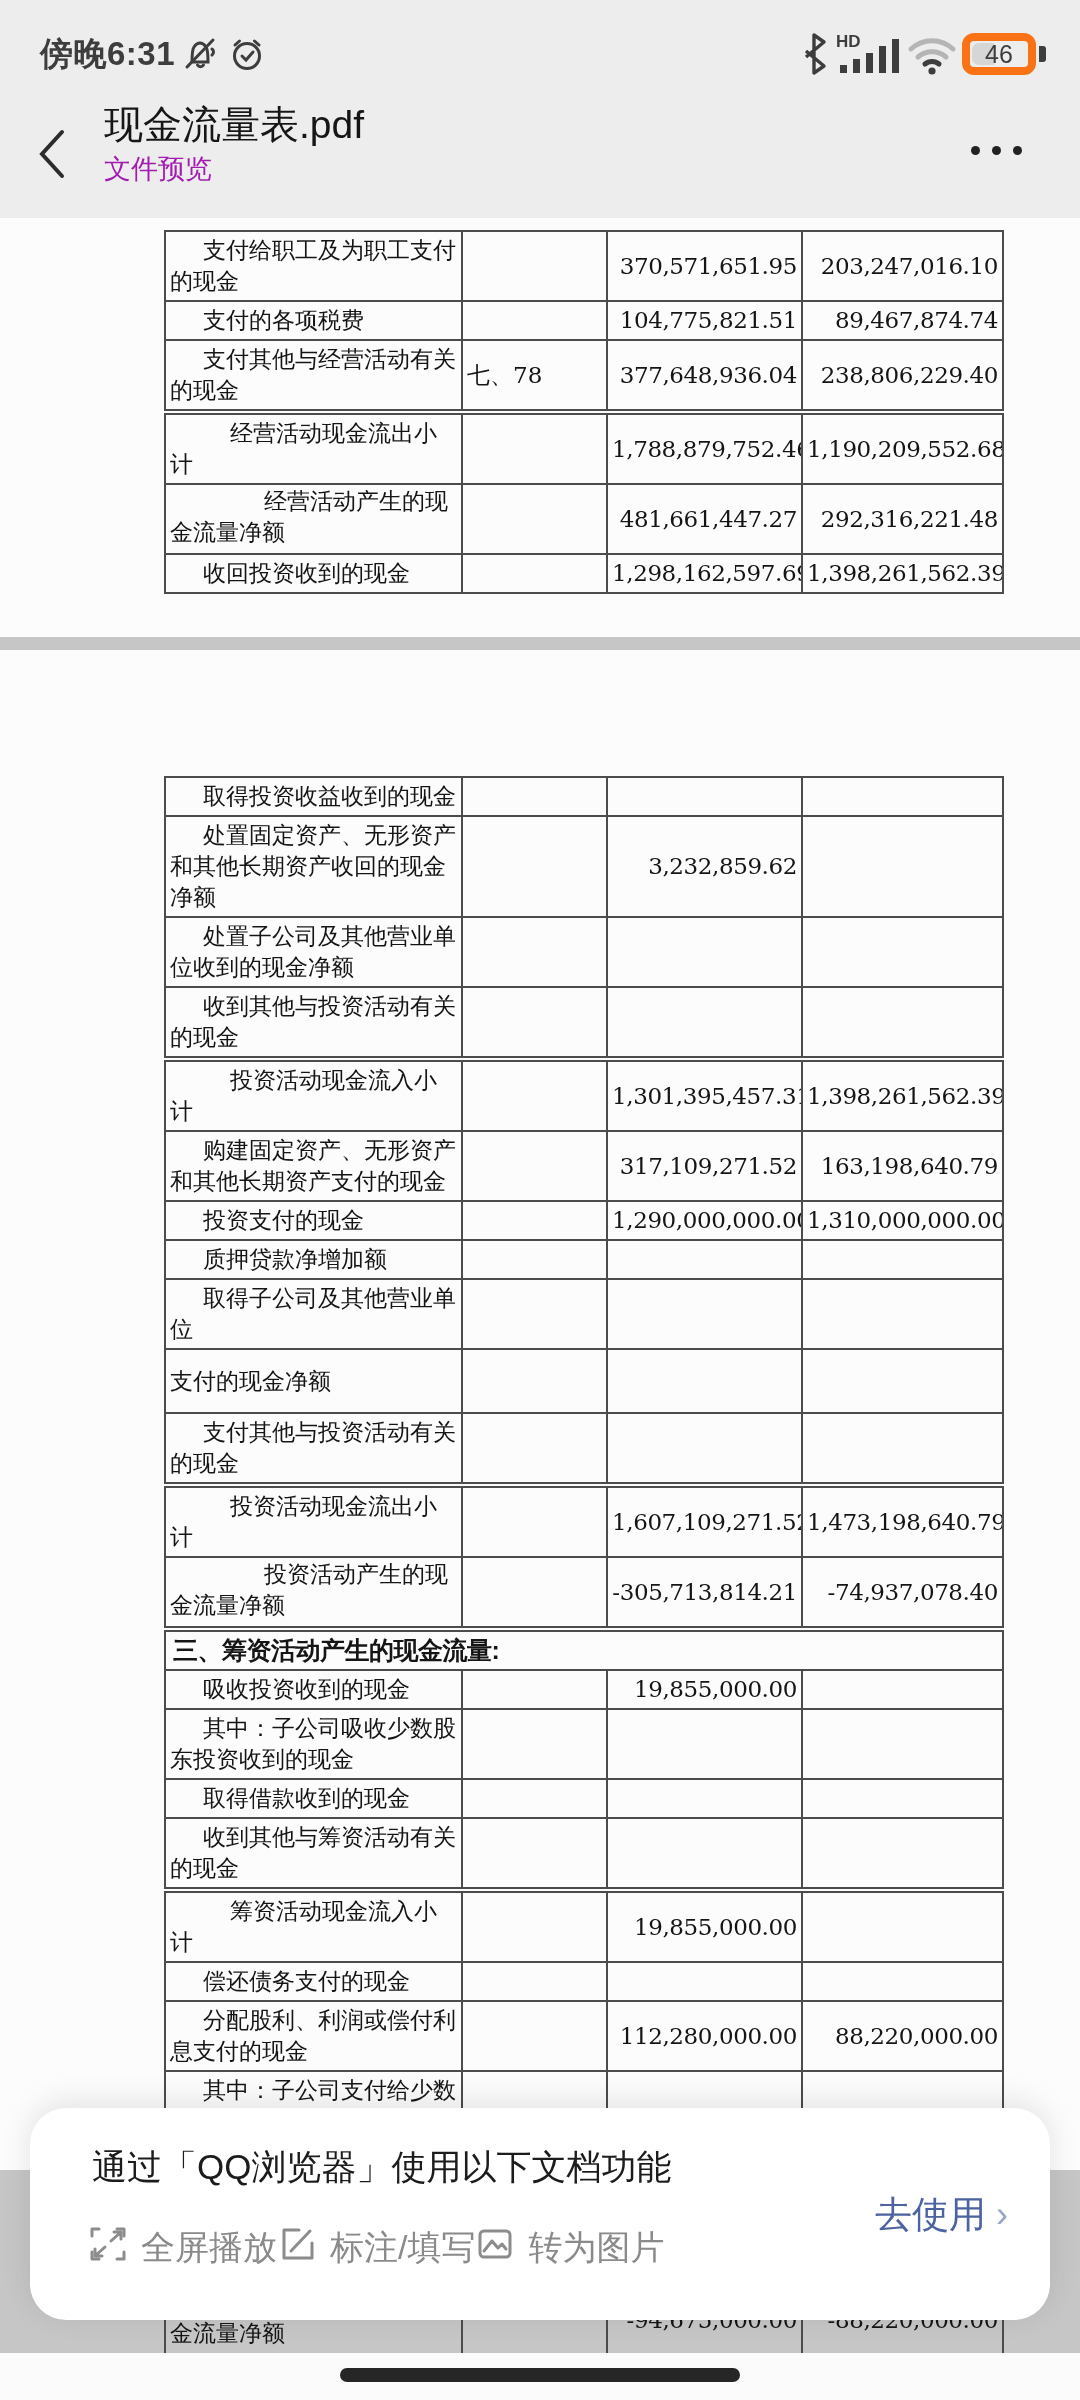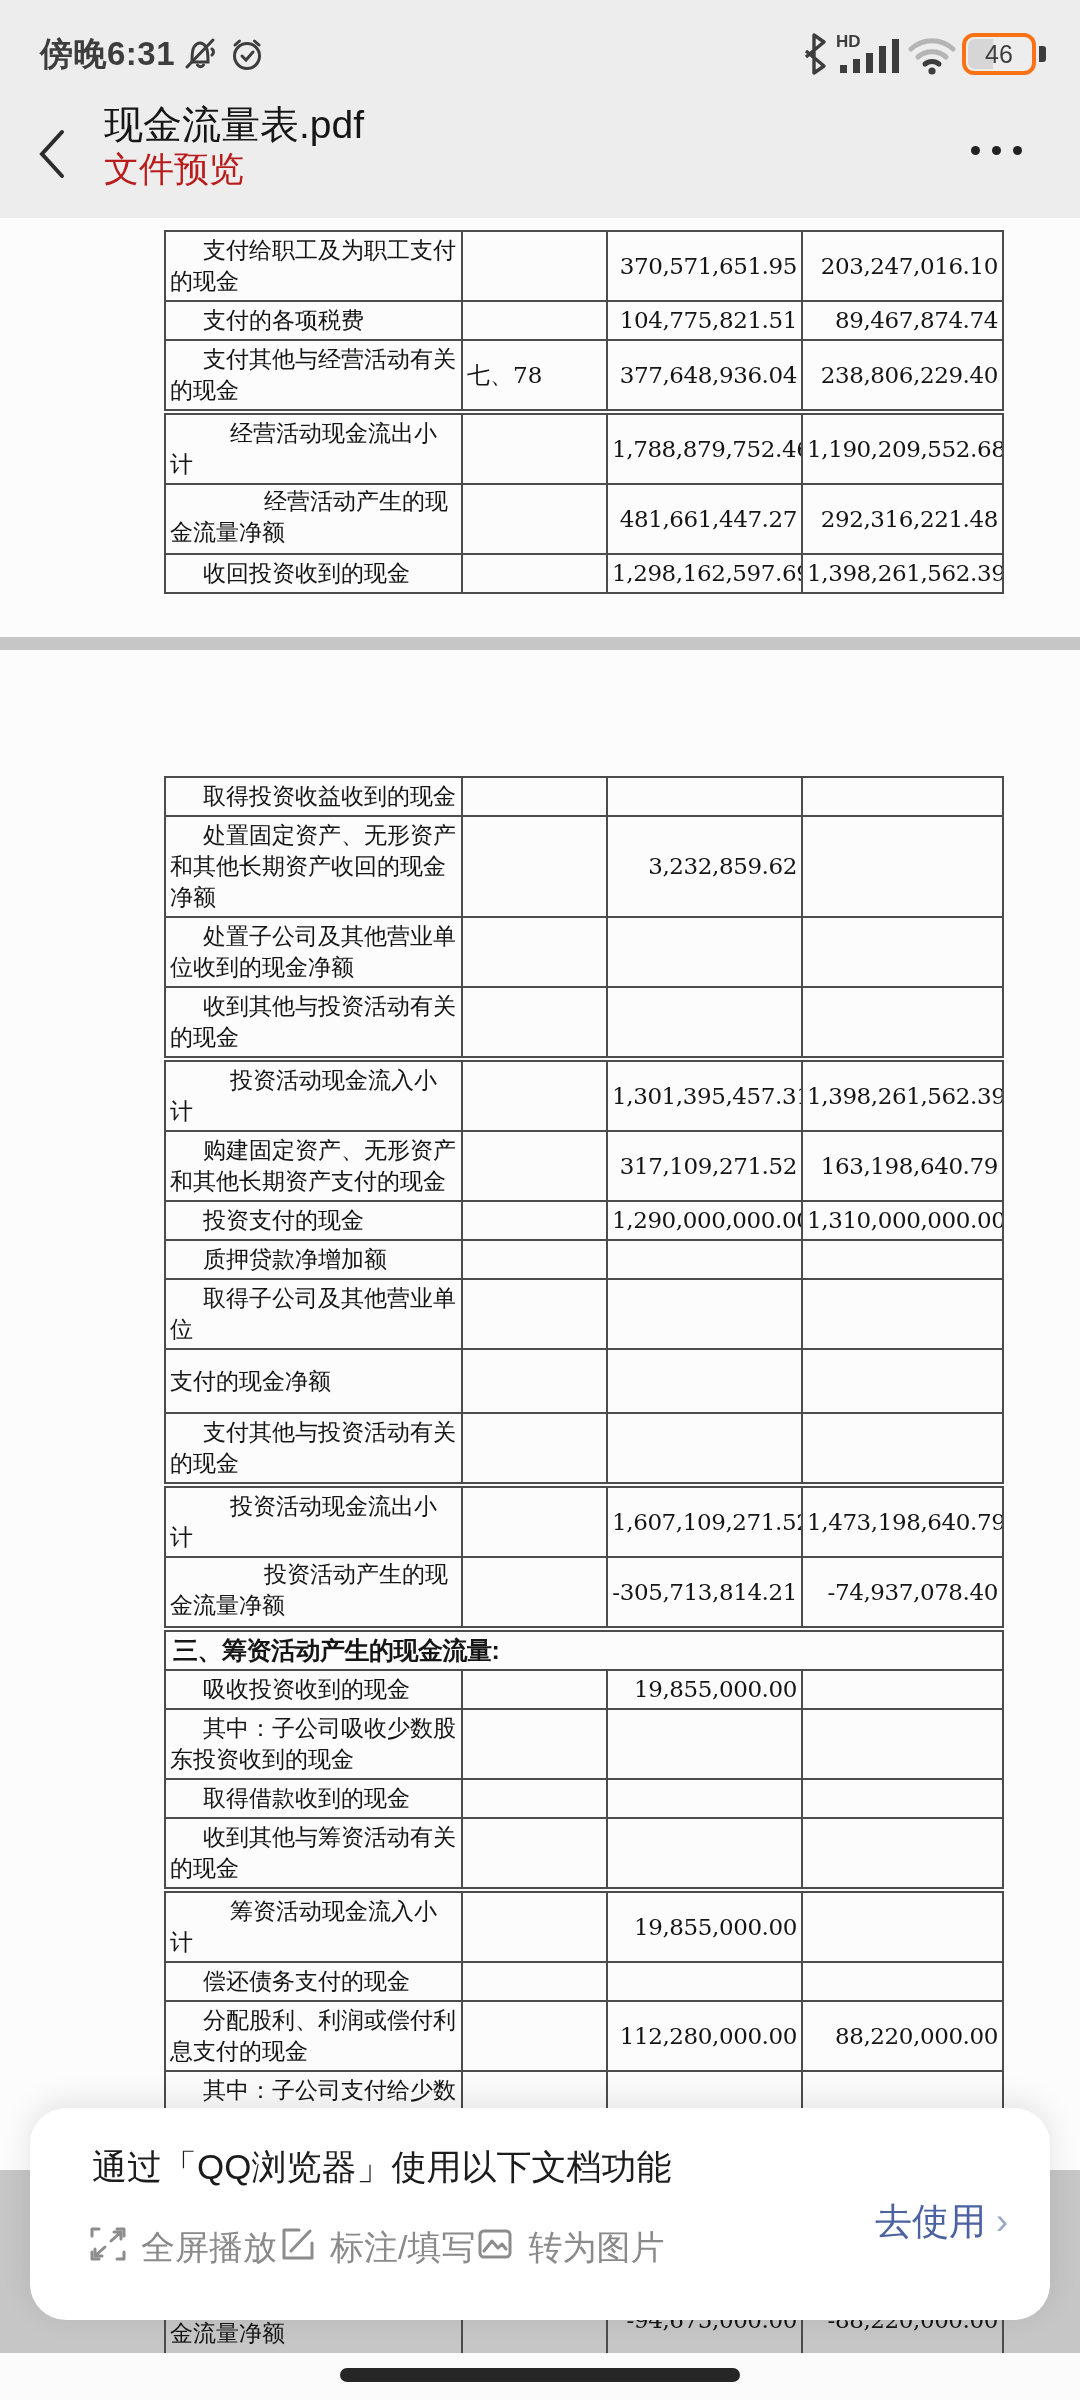--- a/index.html
+++ b/index.html
@@ -5,31 +5,31 @@
   html,body{margin:0;padding:0;background:#888;}
   #screen{position:relative;width:1080px;height:2400px;background:#c6c6c6;overflow:hidden;
           font-family:"Liberation Sans","DejaVu Sans",sans-serif;}
   
   .statusbar{position:absolute;top:0;left:0;right:0;height:90px;background:#ededed;
              display:flex;align-items:center;justify-content:space-between;
              padding:18px 34px 0 40px;box-sizing:border-box;}
   .sb-left,.sb-right{display:flex;align-items:center;gap:4px;}
   .sb-time{font-size:33px;color:#3d3d3d;font-weight:600;letter-spacing:.5px;}
   .sb-icon{display:inline-flex;}
-  .battery{position:relative;width:74px;height:42px;border:4px solid #f97316;border-radius:12px;
+  .battery{position:relative;width:74px;height:42px;border:8px solid #f97316;border-radius:12px;
            box-sizing:border-box;display:flex;align-items:center;justify-content:center;background:#ededed;}
   .battery .fill{position:absolute;left:2px;top:2px;bottom:2px;width:38%;background:#d6d6d6;border-radius:7px 0 0 7px;}
   .battery .pct{position:relative;font-size:25px;color:#3d3d3d;font-weight:500;}
   .battery-nub{width:7px;height:16px;background:#3d3d3d;border-radius:0 3px 3px 0;margin-left:3px;}
   
   .header{position:absolute;top:90px;left:0;right:0;height:128px;background:#ededed;padding-left:27px;}
   .back-btn{position:absolute;left:34px;top:34px;width:48px;height:60px;display:flex;align-items:center;}
   .titlebox{position:absolute;left:104px;top:10px;}
   .doc-title{font-size:39px;color:#161616;font-weight:500;line-height:50px;}
-  .doc-sub{font-size:35px;color:#b91c1c;line-height:34px;margin-top:2px;}
+  .doc-sub{font-size:27px;color:#a21caf;line-height:34px;margin-top:2px;}
   .menu-btn{position:absolute;right:58px;top:56px;display:flex;gap:12px;}
   .menu-btn i{width:9px;height:9px;border-radius:50%;background:#222;}
   
   .page{position:absolute;left:0;width:1080px;background:#fcfcfc;}
   #page1{top:218px;height:419px;}
   #page2{top:650px;height:1520px;}
   table.fin{border-collapse:collapse;table-layout:fixed;width:838px;
             font-family:"DejaVu Serif","Liberation Serif",serif;color:#151515;}
   #page1 table.fin{margin:12px 0 0 164px;}
   #page2 table.fin{margin:126px 0 0 164px;}
@@ -46,21 +46,21 @@
                  font-size:25px;text-indent:2px;letter-spacing:-0.5px;}
   td.note{vertical-align:top;padding-left:6px;white-space:nowrap;}
   td.num{text-align:right;padding-right:3px;white-space:nowrap;letter-spacing:-0.4px;}
   tr.section td{font-family:"Liberation Sans","DejaVu Sans",sans-serif;font-weight:700;
                 font-size:25px;padding-left:7px;letter-spacing:-0.5px;}
   tr.dbl td{border-top:6px double #4c4c4c;}
   
   .sheet{position:absolute;left:30px;top:2108px;width:1020px;height:212px;background:#ffffff;
          border-radius:36px;box-shadow:0 -6px 30px rgba(0,0,0,.10);box-sizing:border-box;}
   .sheet-title{position:absolute;left:62px;top:36px;font-size:35px;color:#1c1c1c;font-weight:500;}
-  .sheet-action{position:absolute;right:42px;top:89px;font-size:37px;color:#4d62a0;
+  .sheet-action{position:absolute;right:42px;top:82px;font-size:37px;color:#4d62a0;
                 display:flex;align-items:center;gap:10px;}
   .sheet-action .chev{color:#9aa6c6;font-size:36px;}
   .sheet-buttons{position:absolute;left:58px;top:116px;display:flex;align-items:center;}
   .feat-btn{display:flex;align-items:center;gap:13px;color:#8a8a8a;font-size:34px;}
   
   .bottombar{position:absolute;top:2353px;left:0;right:0;height:47px;background:#fbfbfb;}
   .home-pill{position:absolute;left:340px;top:2368px;width:400px;height:14px;border-radius:8px;background:#262626;}
 </style>
 </head>
 <body>

